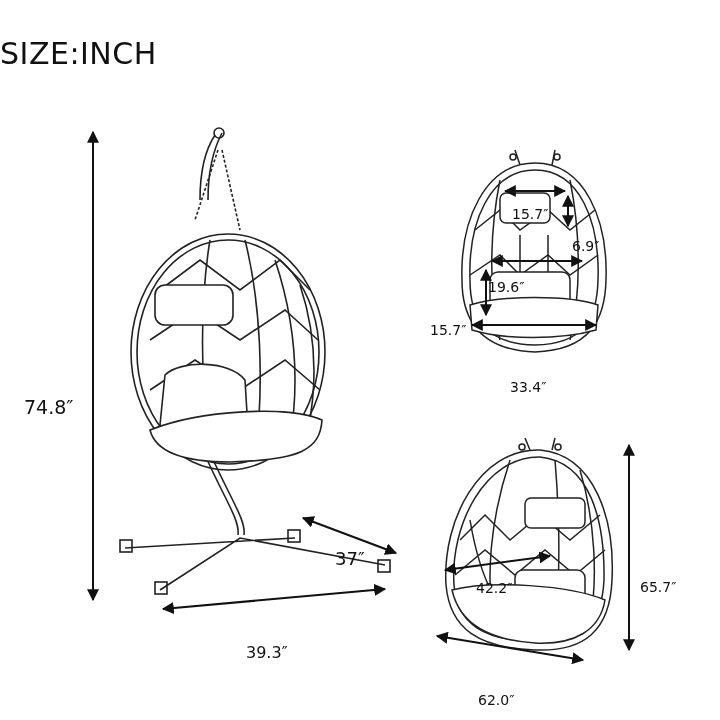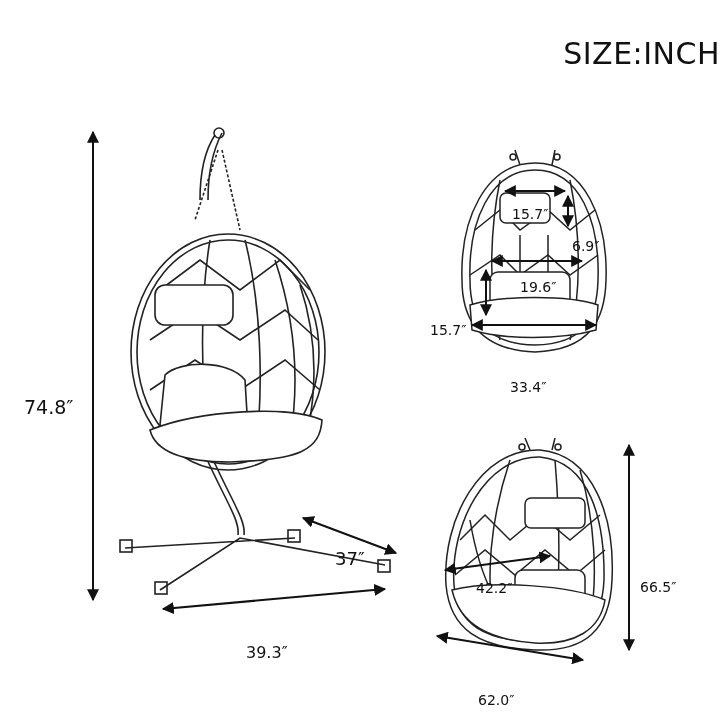--- a/index.html
+++ b/index.html
@@ -1,17 +1,17 @@
 <!DOCTYPE html>
 <html><head>
 <meta charset="utf-8">
 <style>
   html, body { margin:0; padding:0; background:#fff; }
   body { width:720px; height:720px; position:relative; overflow:hidden; font-family:"DejaVu Sans", sans-serif; color:#111; }
-  .title { position:absolute; left:0; width:720px; top:36px; text-align:right; font-size:30px; letter-spacing:0.5px; }
+  .title { position:absolute; left:0; width:720px; top:36px; text-align:left; font-size:30px; letter-spacing:0.5px; }
   .lbl { position:absolute; font-size:17px; white-space:nowrap;margin-top:36px; }
   .lbl.sm { font-size:14px; }
   svg { position:absolute; left:0; top:0; }
 </style>
 </head>
 <body>
 
 <div class="title">SIZE:INCH</div>
 
 <svg width="720" height="720" viewBox="0 0 720 720">
@@ -90,19 +90,19 @@
     <line x1="437" y1="636" x2="583" y2="660" marker-start="url(#ah)" marker-end="url(#ah)"></line>
   </g>
 </svg>
 
 <div class="lbl" style="left:24px;top:360px;font-size:19px;">74.8″</div>
 <div class="lbl" style="left:246px;top:607px;font-size:16px;">39.3″</div>
 <div class="lbl" style="left:335px;top:512px;font-size:18px;">37″</div>
 
 <div class="lbl sm" style="left:512px;top:170px;">15.7″</div>
 <div class="lbl sm" style="left:572px;top:202px;">6.9″</div>
-<div class="lbl sm" style="left:520px;top:243px;">19.6″</div>
+<div class="lbl sm" style="left:488px;top:243px;">19.6″</div>
 <div class="lbl sm" style="left:430px;top:286px;">15.7″</div>
 <div class="lbl sm" style="left:510px;top:343px;">33.4″</div>
 
 <div class="lbl sm" style="left:476px;top:544px;">42.2″</div>
-<div class="lbl sm" style="left:640px;top:543px;">66.5″</div>
+<div class="lbl sm" style="left:640px;top:543px;">65.7″</div>
 <div class="lbl sm" style="left:478px;top:656px;">62.0″</div>
 
 </body></html>

